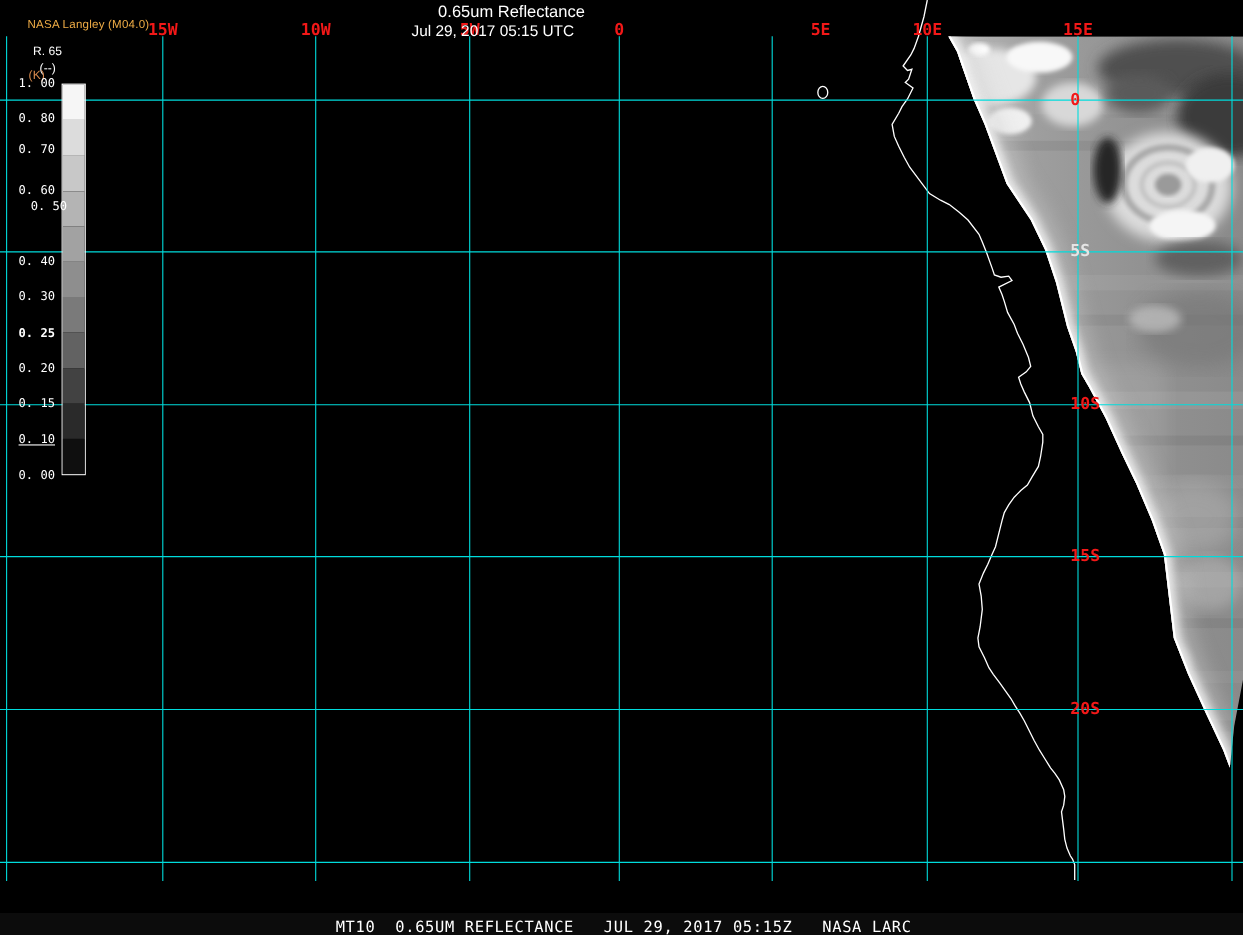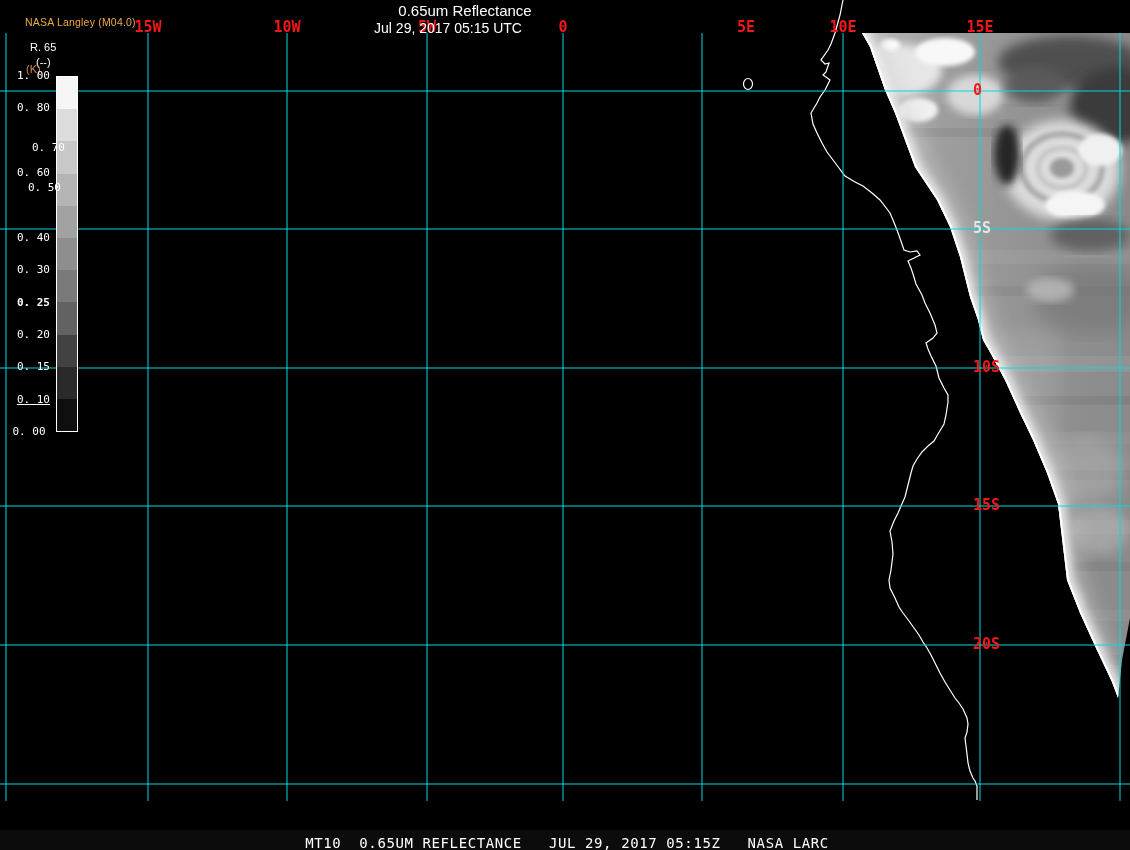--- a/index.html
+++ b/index.html
@@ -158,30 +158,30 @@
         <div class="seg" style="background: rgb(142, 142, 142);"></div>
         <div class="seg" style="background: rgb(122, 122, 122);"></div>
         <div class="seg" style="background: rgb(98, 98, 98);"></div>
         <div class="seg" style="background: rgb(66, 66, 66);"></div>
         <div class="seg" style="background: rgb(42, 42, 42);"></div>
         <div class="seg" style="background: rgb(15, 15, 15);"></div>
       </div>
     <div id="cb-ticks">
         <div class="cb-tick" style="top: 69px;">1. 00</div>
         <div class="cb-tick" style="top: 101.364px;">0. 80</div>
-        <div class="cb-tick" style="top: 141px; margin-left: 15px;">0. 70</div>
+        <div class="cb-tick" style="top: 129px;">0. 70</div>
         <div class="cb-tick" style="top: 166.091px;">0. 60</div>
         <div class="cb-tick" style="top: 181px; padding-left: 11px;">0. 50</div>
         <div class="cb-tick" style="top: 230.818px;">0. 40</div>
         <div class="cb-tick" style="top: 263.182px;">0. 30</div>
         <div class="cb-tick" style="top: 295.545px; font-weight: bold;">0. 25</div>
         <div class="cb-tick" style="top: 327.909px;">0. 20</div>
         <div class="cb-tick" style="top: 360.273px;">0. 15</div>
         <div class="cb-tick" style="top: 392.636px; text-decoration: underline;">0. 10</div>
-        <div class="cb-tick" style="top: 425px; text-align: center;">0. 00</div>
+        <div class="cb-tick" style="top: 425px;">0. 00</div>
       </div>
   </div>
 
   <div id="credit" class="abs" style="color: rgb(239, 172, 69);">NASA Langley (M04.0)</div>
   <div id="title" class="abs">0.65um Reflectance</div>
   <div id="subtitle" class="abs">Jul 29, 2017 05:15 UTC</div>
 
   <div id="footer-bar" class="abs"></div>
   <div id="footer-text" class="abs mono">MT10  0.65UM REFLECTANCE   JUL 29, 2017 05:15Z   NASA LARC</div>
 

